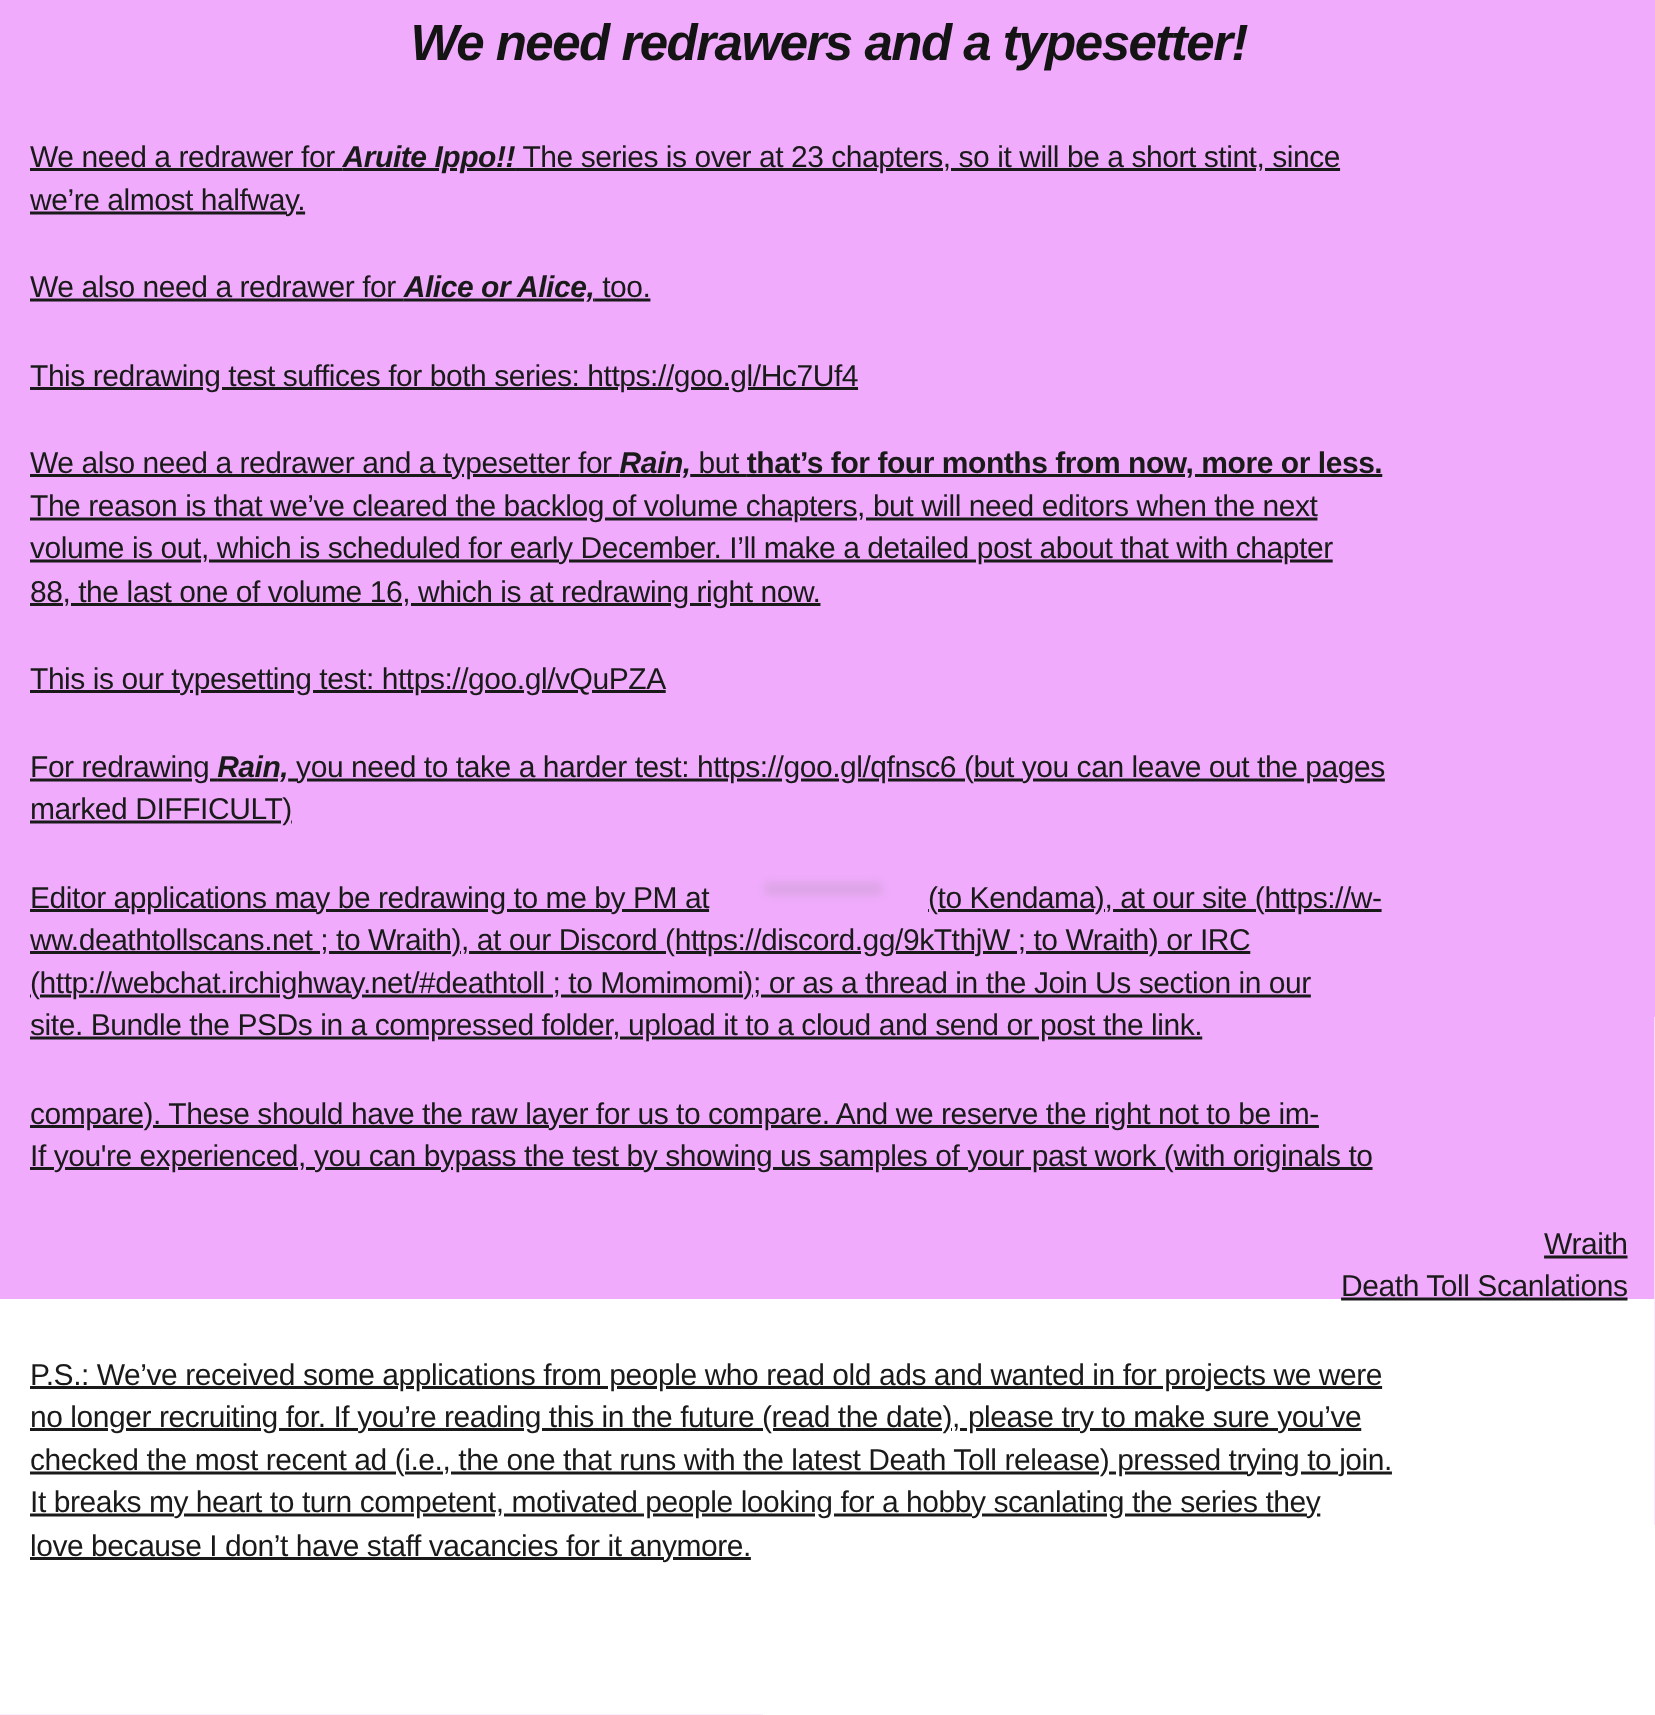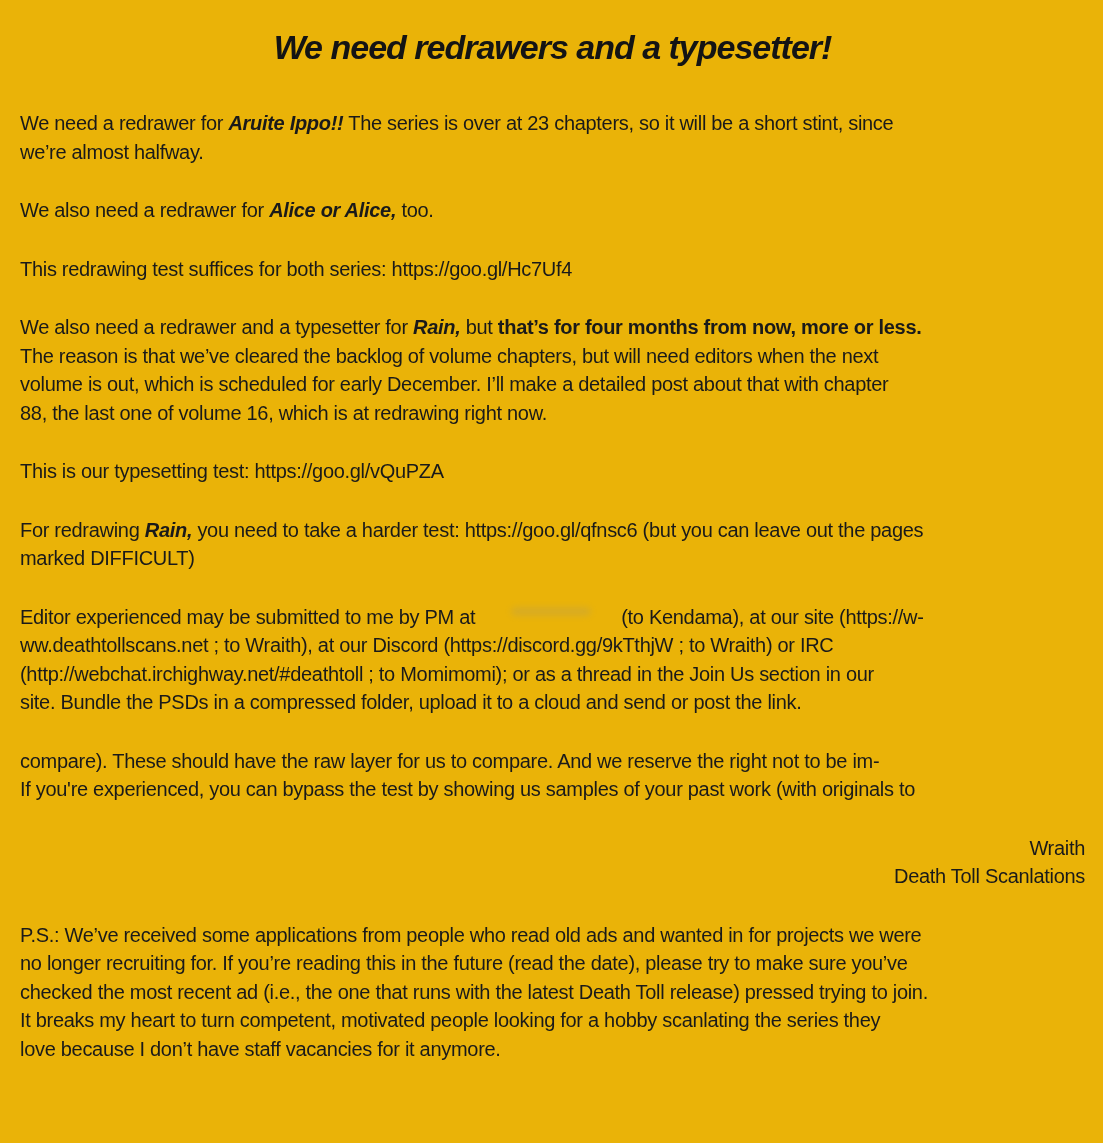--- a/index.html
+++ b/index.html
@@ -11,39 +11,40 @@
     width: 1103px;
     height: 1143px;
     overflow: hidden;
     font-family: "Liberation Sans", sans-serif;
     color: #1a1a1a;
     -webkit-font-smoothing: antialiased;
   }
   .page {
     box-sizing: border-box;
     width: 1103px;
-    height: 1143px;
-    padding: 20px 18px 0 20px;
-    background: #eab308;
+    height: 866px;
+    padding: 2px 18px 0 20px;
+    background: #f0abfc;
   }
   .title {
     margin: 8px 0 43px 0;
     text-align: center;
     font-size: 34px;
     line-height: 38px;
     font-weight: 700;
     font-style: italic;
     letter-spacing: -1px;
     color: #141414;
   }
   .para {
     margin: 0 0 30px 0;
     font-size: 20px;
     line-height: 28.5px;
     letter-spacing: -0.3px;
+    text-decoration: underline;
   }
   .line { display: block; }
   .bi { font-weight: 700; font-style: italic; }
   .b  { font-weight: 700; }
   .right { text-align: right; }
   .redacted {
     display: inline-block;
     width: 146px;
     height: 14px;
     position: relative;
@@ -91,21 +92,21 @@
   <div class="para">
     <div class="line">This is our typesetting test: https://goo.gl/vQuPZA</div>
   </div>
 
   <div class="para">
     <div class="line"><span>For redrawing </span><span class="bi">Rain,</span><span> you need to take a harder test: https://goo.gl/qfnsc6 (but you can leave out the pages</span></div>
     <div class="line">marked DIFFICULT)</div>
   </div>
 
   <div class="para">
-    <div class="line"><span>Editor experienced may be submitted to me by PM at</span><span class="redacted"><span class="smudge"></span></span><span>(to Kendama), at our site (https://w-</span></div>
+    <div class="line"><span>Editor applications may be redrawing to me by PM at</span><span class="redacted"><span class="smudge"></span></span><span>(to Kendama), at our site (https://w-</span></div>
     <div class="line">ww.deathtollscans.net ; to Wraith), at our Discord (https://discord.gg/9kTthjW ; to Wraith) or IRC</div>
     <div class="line">(http://webchat.irchighway.net/#deathtoll ; to Momimomi); or as a thread in the Join Us section in our</div>
     <div class="line">site. Bundle the PSDs in a compressed folder, upload it to a cloud and send or post the link.</div>
   </div>
 
   <div class="para">
     <div class="line">compare). These should have the raw layer for us to compare. And we reserve the right not to be im-</div>
     <div class="line">If you're experienced, you can bypass the test by showing us samples of your past work (with originals to</div>
   </div>
 

